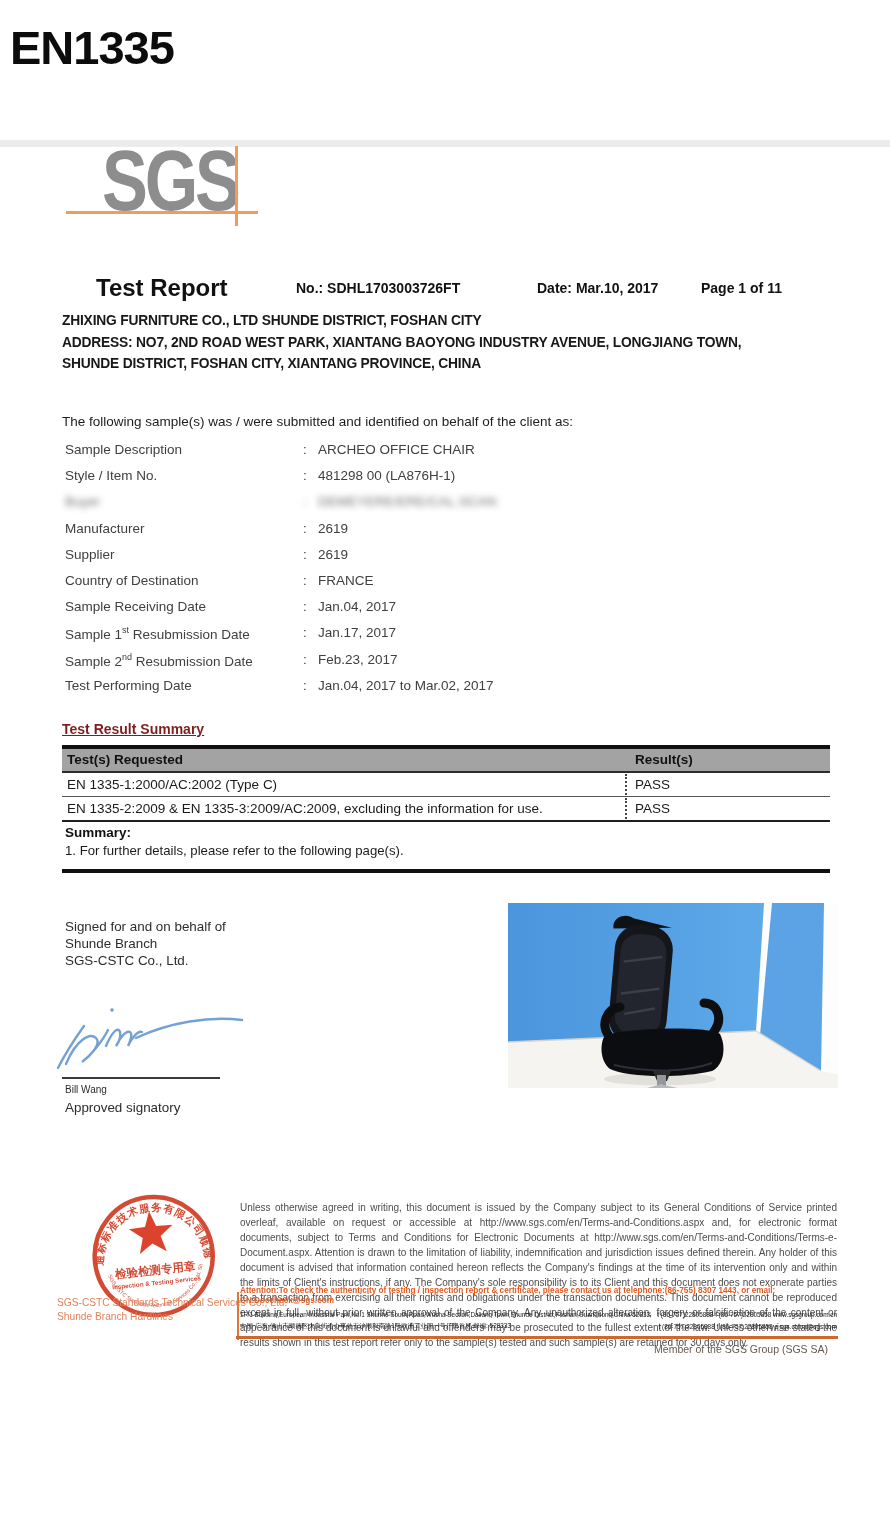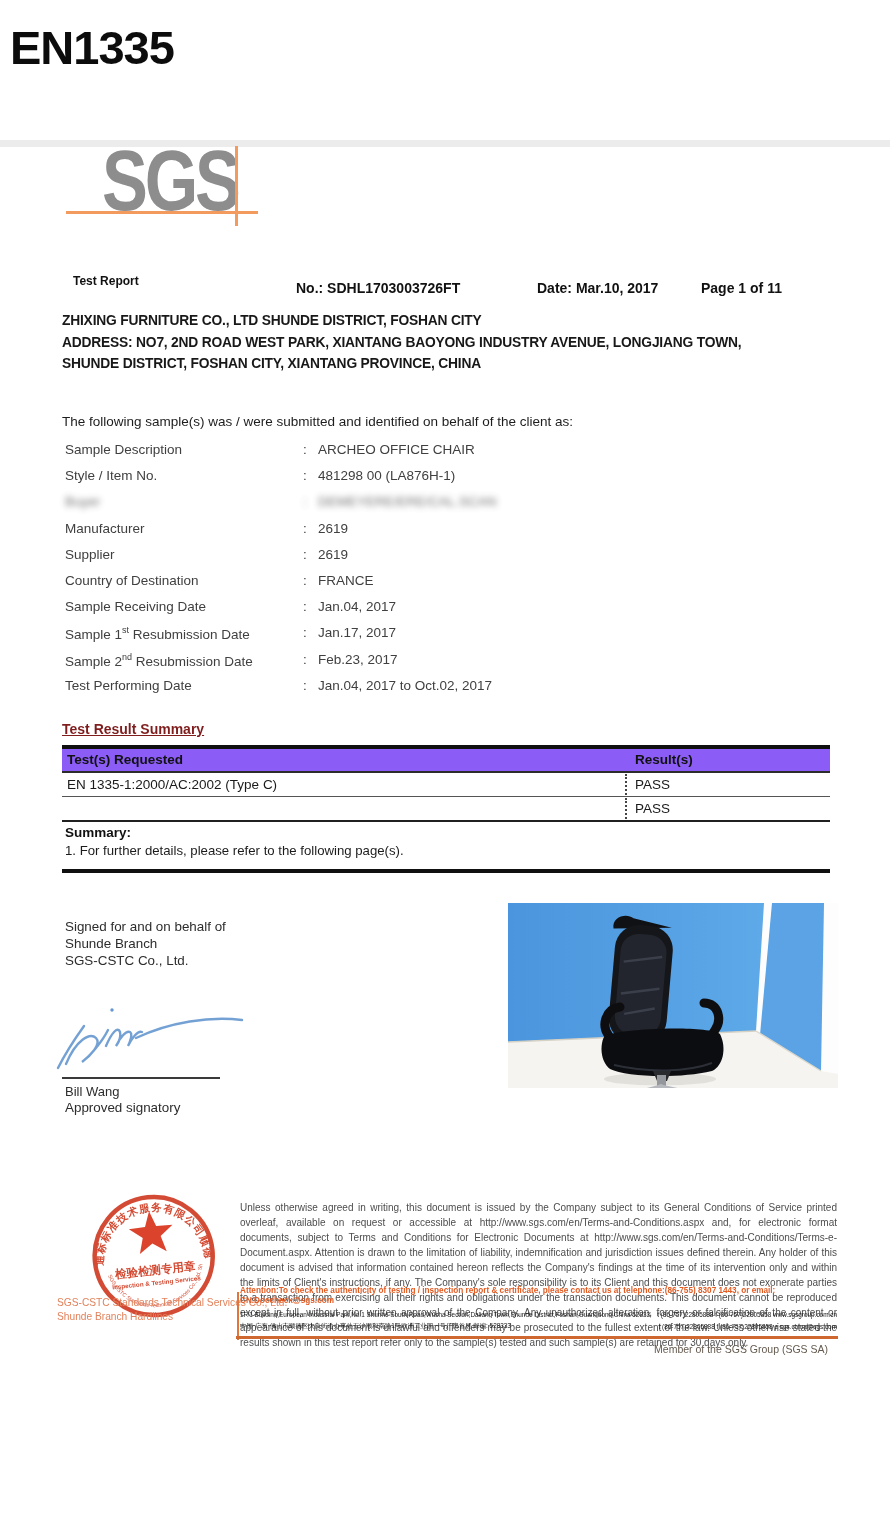--- a/index.html
+++ b/index.html
@@ -10,21 +10,21 @@
   
   .en-title{left:10px;top:20px;font-size:47px;font-weight:bold;letter-spacing:-1px;color:#0c0c0c;}
   .top-band{left:0;top:140px;width:890px;height:7px;background:#ececec;}
   .sgs-text{left:102px;top:144px;font-size:86px;line-height:72px;font-weight:bold;color:#8d8d8d;
     letter-spacing:-4px;transform:scaleX(.80);transform-origin:left top;}
   .logo-underline{left:66px;top:211px;width:192px;height:3px;background:#f39a5f;}
   .logo-vline{left:235px;top:146px;width:3px;height:80px;background:#f39a5f;}
 
   
   .rpt{font-weight:bold;color:#111;}
-  .rpt-title{left:73px;top:274px;font-size:12px;}
+  .rpt-title{left:96px;top:274px;font-size:24px;}
   .rpt-no{left:296px;top:280px;font-size:14px;}
   .rpt-date{left:537px;top:280px;font-size:14px;}
   .rpt-page{left:701px;top:280px;font-size:14px;}
 
   .client{left:62px;top:310px;width:790px;font-size:13.8px;font-weight:700;line-height:21.5px;
     letter-spacing:-.2px;color:#181818;}
 
   .sample-intro{left:62px;top:414px;font-size:13.5px;color:#1d1d1d;}
 
   .sample-rows{left:65px;top:438px;width:760px;}
@@ -33,39 +33,39 @@
   .s-col{position:absolute;left:238px;top:4px;}
   .s-val{position:absolute;left:253px;top:4px;}
   .s-row sup{font-size:9px;}
   .redacted{filter:blur(3px);opacity:.75;}
 
   
   .trs-title{left:62px;top:721px;width:768px;text-align:left;font-size:14px;font-weight:bold;
     text-decoration:underline;color:#7f1d1d;}
   .trs{left:62px;top:745px;width:768px;}
   .t-top,.t-bottom{height:4px;background:#101010;}
-  .t-head{position:relative;height:22px;background:#8b5cf6;border-bottom:2px solid #2c2c2c;
+  .t-head{position:relative;height:22px;background:#a3a3a3;border-bottom:2px solid #2c2c2c;
     font-size:13.5px;font-weight:bold;color:#111;}
   .t-head .h1{position:absolute;left:5px;top:3px;}
   .t-head .h2{position:absolute;left:573px;top:3px;}
   .t-row{position:relative;height:23px;font-size:13.5px;color:#1a1a1a;}
   .t-row .test{position:absolute;left:5px;top:4px;white-space:nowrap;}
   .t-row .result{position:absolute;left:573px;top:4px;}
   .t-row .dots{position:absolute;left:563px;top:1px;bottom:1px;border-left:2px dotted #444;}
   .t-row.r1{border-bottom:1.5px solid #555;}
   .t-row.r2{border-bottom:2px solid #202020;}
   .t-sum{position:relative;padding:3px 0 11px 3px;}
   .sum-h{font-size:13.5px;font-weight:bold;color:#111;}
   .sum-note{font-size:13.2px;color:#1c1c1c;margin-top:3px;}
 
   
   .signed{left:65px;top:919px;font-size:13.4px;line-height:16.8px;color:#2d2d2d;}
   .sig-svg{left:50px;top:972px;}
   .sig-rule{left:62px;top:1077px;width:158px;height:2px;background:#3a3a3a;}
-  .sig-name{left:65px;top:1084px;font-size:13px;color:#2d2d2d;}
+  .sig-name{left:65px;top:1084px;font-size:10px;color:#2d2d2d;}
   .sig-role{left:65px;top:1100px;font-size:13.4px;color:#2d2d2d;}
 
   .photo{left:508px;top:903px;}
 
   
   .stamp{left:80px;top:1190px;filter:blur(.3px);}
   .stamp-co{left:57px;font-size:10.2px;color:#e2825b;filter:blur(.55px);white-space:nowrap;}
   .stamp-co1{top:1297px;}
   .stamp-co2{top:1311px;}
   .legal{left:240px;top:1200px;width:597px;font-size:10px;line-height:15px;text-align:justify;
@@ -146,38 +146,39 @@
         <span class="s-val">Jan.17, 2017</span>
       </div>
       <div class="s-row">
         <span class="s-lbl">Sample 2<sup>nd</sup> Resubmission Date</span>
         <span class="s-col">:</span>
         <span class="s-val">Feb.23, 2017</span>
       </div>
       <div class="s-row">
         <span class="s-lbl">Test Performing Date</span>
         <span class="s-col">:</span>
-        <span class="s-val">Jan.04, 2017 to Oct.02, 2017</span>
+        <span class="s-val">Jan.04, 2017 to Mar.02, 2017</span>
       </div>
     </div>
 
   <div class="abs trs-title">Test Result Summary</div>
   <div class="abs trs">
     <div class="t-top"></div>
     <div class="t-head">
       <span class="h1">Test(s) Requested</span>
       <span class="h2">Result(s)</span>
     </div>
     <div id="trs-body">
         <div class="t-row r1">
           <span class="test">EN 1335-1:2000/AC:2002 (Type C)</span>
           <span class="dots"></span>
           <span class="result">PASS</span>
         </div>
         <div class="t-row r2">
+          <span class="test">EN 1335-2:2009 &amp; EN 1335-3:2009/AC:2009, excluding the information for use.</span>
           <span class="dots"></span>
           <span class="result">PASS</span>
         </div>
       </div>
     <div class="t-sum">
       <div class="sum-h">Summary:</div>
       <div class="sum-note">1.  For further details, please refer to the following page(s).</div>
     </div>
     <div class="t-bottom"></div>
   </div>

